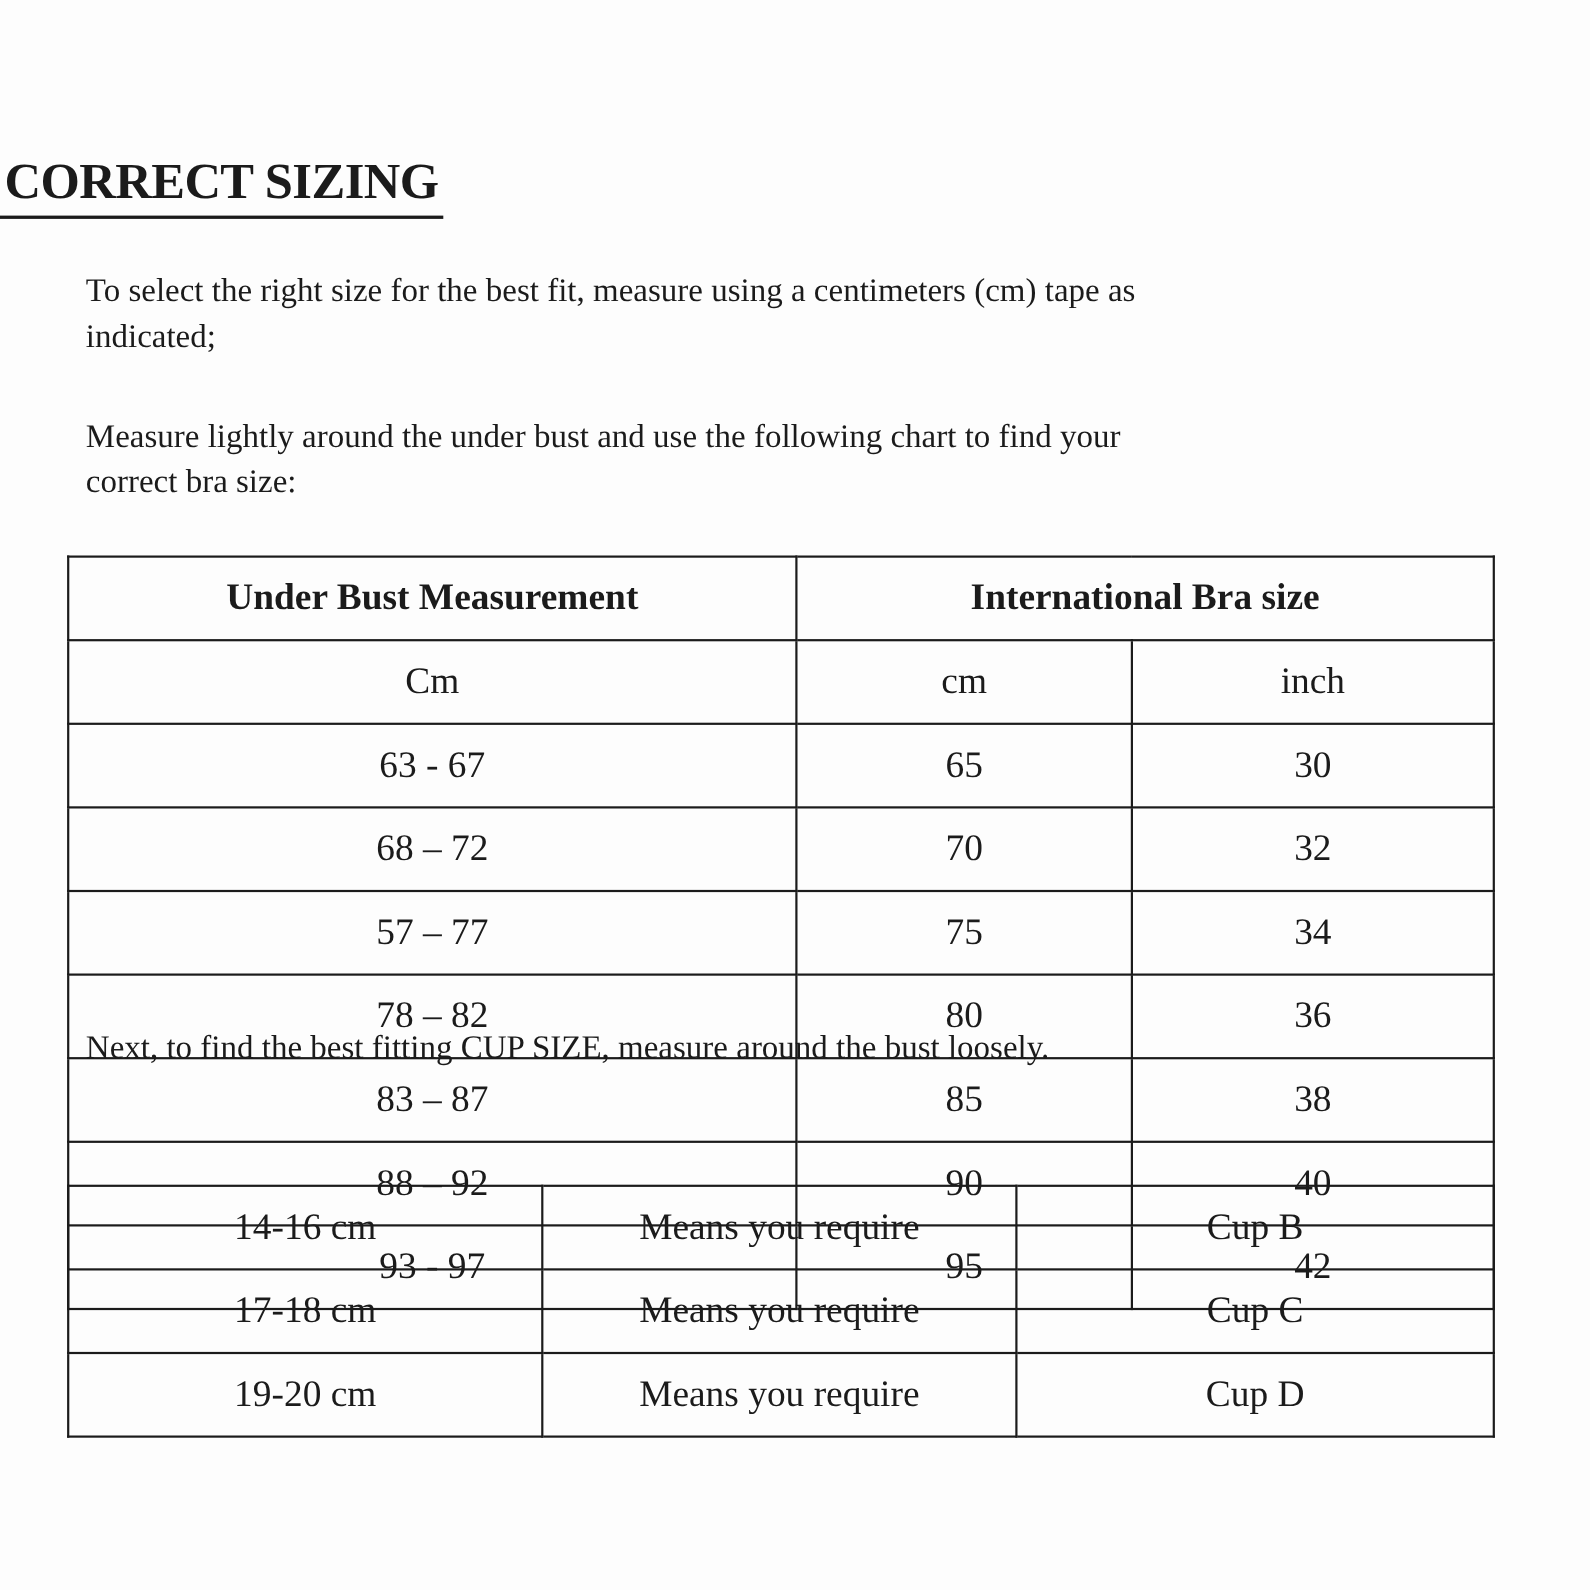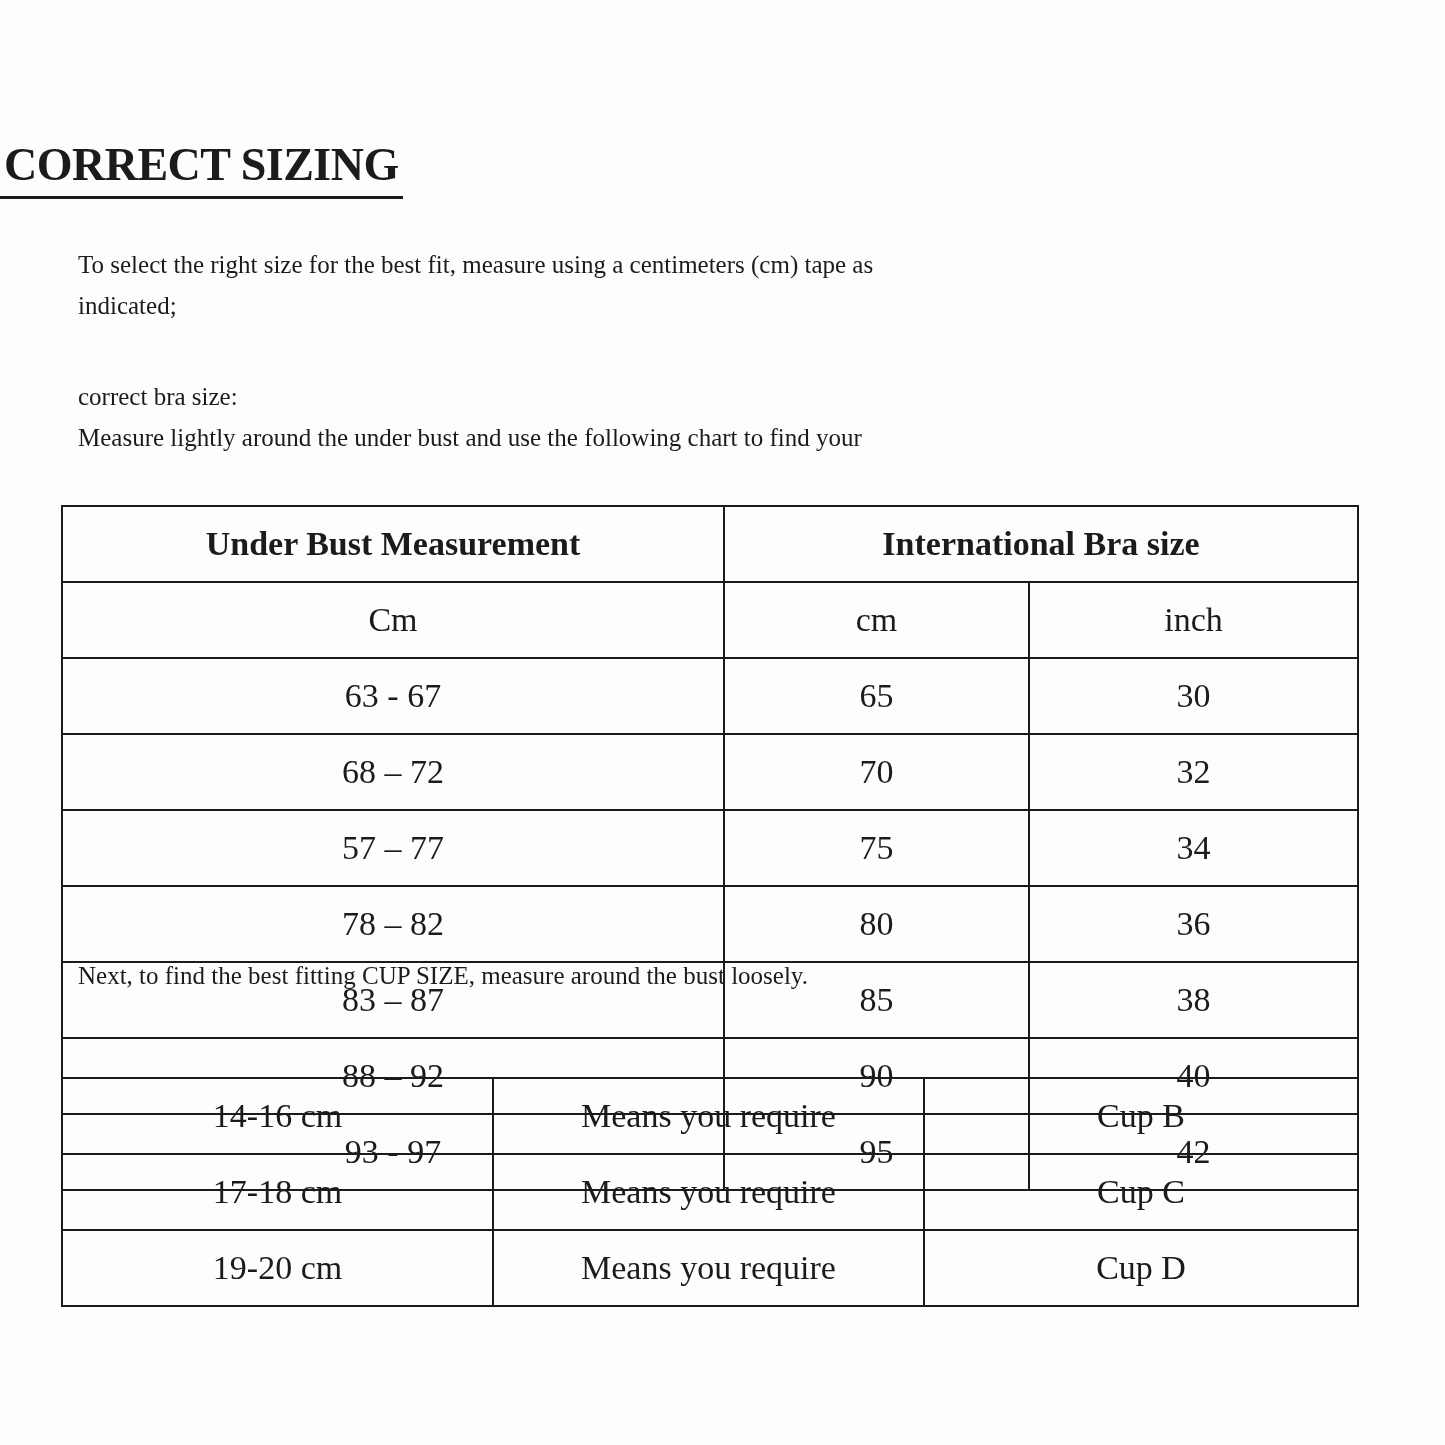--- a/index.html
+++ b/index.html
@@ -31,27 +31,27 @@
     font-weight: bold;
     letter-spacing: -0.5px;
     border-bottom: 3px solid #1b1b1b;
     padding: 0 4px 5px 4px;
     line-height: 1.1;
   }
   .para {
     position: absolute;
     left: 78px;
     width: 1290px;
-    font-size: 25px;
+    font-size: 30px;
     line-height: 41px;
     white-space: nowrap;
   }
   .para-1 { top: 244px; }
   .para-2 { top: 376px; }
-  .para-3 { top: 955px; }
+  .para-3 { top: 932px; }
   table.doc-table {
     position: absolute;
     border-collapse: collapse;
     table-layout: fixed;
     background: transparent;
   }
   table.doc-table td,
   table.doc-table th {
     border: 2px solid #1b1b1b;
     text-align: center;
@@ -83,22 +83,22 @@
   <div class="title-wrap">
     <span class="doc-title">CORRECT SIZING</span>
   </div>
 
   <div class="para para-1">
     <div>To select the right size for the best fit, measure using a centimeters (cm) tape as</div>
     <div>indicated;</div>
   </div>
 
   <div class="para para-2">
+    <div>Measure lightly around the under bust and use the following chart to find your</div>
     <div>correct bra size:</div>
-    <div>Measure lightly around the under bust and use the following chart to find your</div>
   </div>
 
   <table class="doc-table size-table">
     <colgroup>
       <col style="width:662px">
       <col style="width:305px">
       <col style="width:329px">
     </colgroup>
     <tbody>
       <tr>

